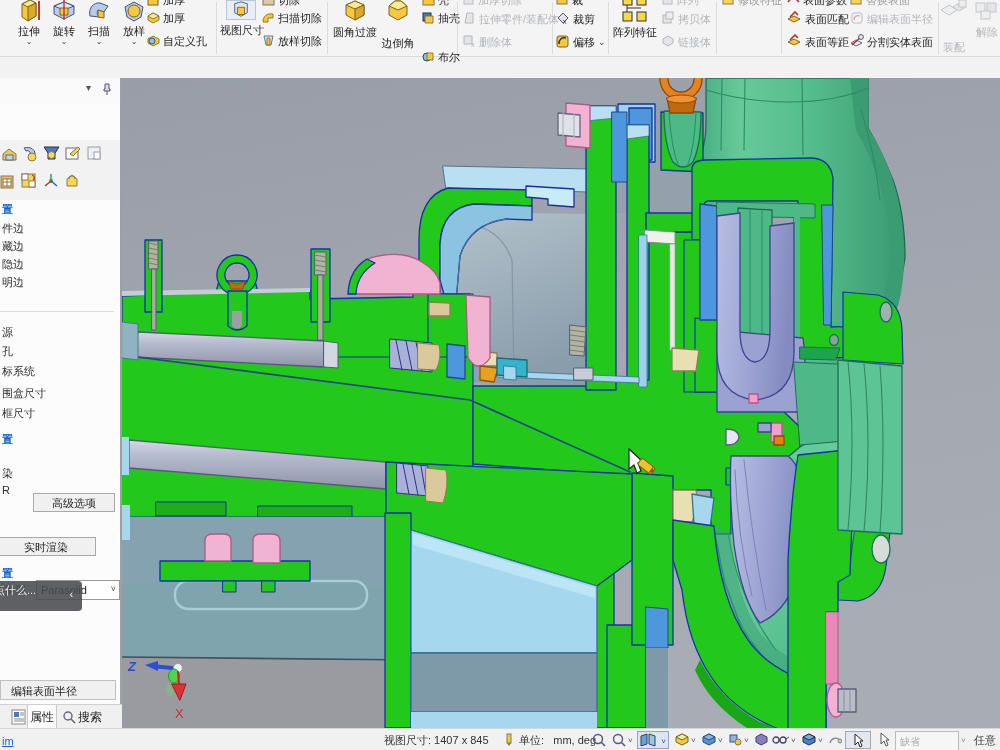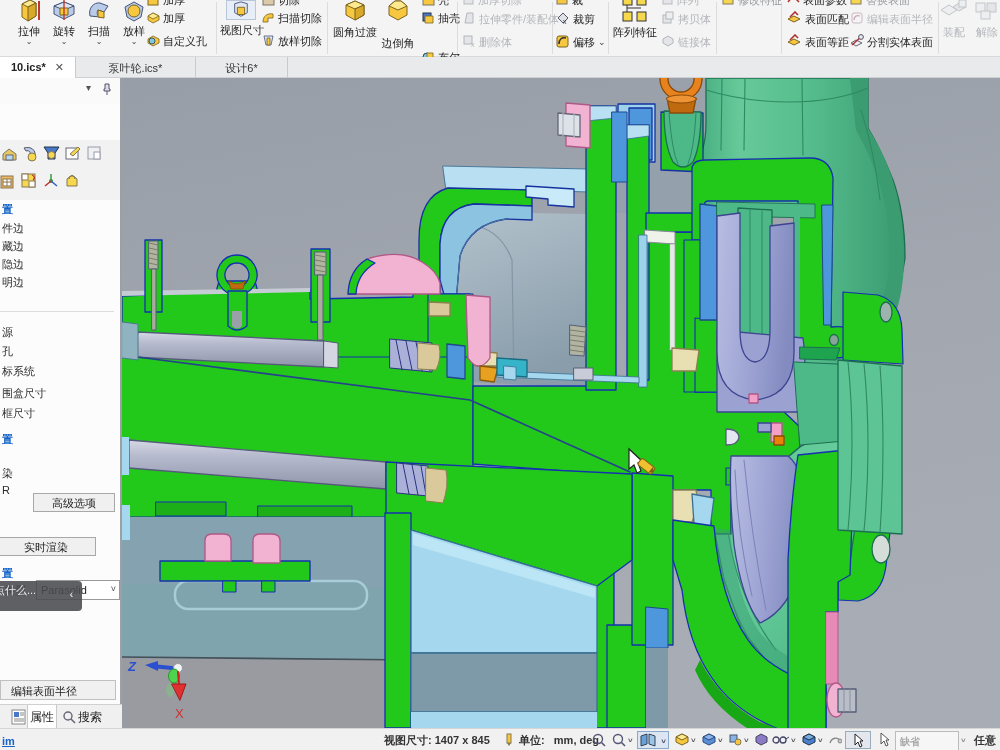--- a/index.html
+++ b/index.html
@@ -17,21 +17,21 @@
   
   #tabbar { position:absolute; left:0; top:57px; width:1000px; height:21px; background:#e9eaec; border-bottom:1px solid #cfd0d2;}
   .tab { position:absolute; top:0; height:21px; font-size:11px; color:#333; padding-top:4px; text-align:center; }
   
   #sidebar { position:absolute; left:0; top:78px; width:122px; height:650px; background:#fcfcfc; border-right:2px solid #9aa0a6; }
   .sbtext { position:absolute; font-size:11px; color:#2b2b2b; white-space:nowrap; }
   .sbblue { color:#1464c8; font-weight:bold; }
   
   #view { position:absolute; left:122px; top:78px; width:878px; height:650px; background:linear-gradient(160deg,#9aa0ab 0%, #a2a8b2 55%, #a8aeb8 100%); overflow:hidden; }
   
-  #status { position:absolute; left:0; top:728px; width:1000px; height:22px; background:#f1f1f1; border-top:1px solid #d6d6d6; font-size:11px; color:#333;font-weight:bold; }
+  #status { position:absolute; left:0; top:728px; width:1000px; height:22px; background:#f1f1f1; border-top:1px solid #d6d6d6; font-size:11px; color:#333; }
   .st { position:absolute; top:4px; white-space:nowrap; }
 </style>
 </head>
 <body>
 <div id="page">
   <div id="ribbon">
 
     <div class="vsep" style="left:216px"></div>
     <div class="vsep" style="left:327px"></div>
     <div class="vsep" style="left:457px"></div>
@@ -210,35 +210,30 @@
             <line x1="2" y1="11" x2="12" y2="2" stroke="#b03030" stroke-width="1.5"></line>
             <circle cx="11" cy="3" r="2.4" fill="#e8e8ea" stroke="#556"></circle>
           </svg></span>分割实体表面</div>
 
     <div class="bigbtn" style="left:936px;width:36px;color:#b4b6ba">
       <svg width="30" height="21" viewBox="0 0 30 21">
           <polygon points="2,10 10,5 18,10 10,15" fill="#eceef0" stroke="#c3c5c8"></polygon>
           <polygon points="14,7 20,3 27,7 20,11" fill="#e3e5e8" stroke="#c3c5c8"></polygon>
           <rect x="20" y="0" width="7" height="7" fill="#eceef0" stroke="#c3c5c8"></rect>
         </svg>
-      <div class="lbl" style="margin-top:2px">装配</div>
+      <div class="lbl" style="margin-top:17px">装配</div>
     </div>
     <div class="bigbtn" style="left:972px;width:30px;color:#b4b6ba">
       <svg width="26" height="21" viewBox="0 0 26 21">
           <rect x="2" y="3" width="9" height="9" fill="#eceef0" stroke="#c3c5c8"></rect>
           <rect x="13" y="3" width="9" height="9" fill="#e3e5e8" stroke="#c3c5c8"></rect>
           <rect x="7" y="11" width="9" height="8" fill="#eceef0" stroke="#c3c5c8"></rect>
         </svg>
       <div class="lbl" style="margin-top:2px">解除</div>
     </div>
-  </div>
-  <div id="tabbar">
-    <div class="tab" style="left:0;width:76px;background:#fff;border-right:1px solid #c9cacc;font-weight:bold;color:#222">10.ics* <span style="font-weight:normal;color:#555;margin-left:6px">✕</span></div>
-    <div class="tab" style="left:76px;width:120px;border-right:1px solid #c9cacc;">泵叶轮.ics*</div>
-    <div class="tab" style="left:196px;width:92px;border-right:1px solid #c9cacc;">设计6*</div>
   </div>
   <div id="sidebar">
 
     <div style="position:absolute;left:0;top:0;width:120px;height:26px;background:#fafafa;">
       <span style="position:absolute;left:86px;top:4px;color:#555;font-size:10px">▾</span>
       <svg style="position:absolute;left:102px;top:5px" width="10" height="13" viewBox="0 0 10 13">
           <path d="M3,1 L7,1 L7,6 L8,6 L8,8 L2,8 L2,6 L3,6 Z M5,8 L5,12" stroke="#556" fill="#dde" stroke-width="1"></path>
         </svg>
     </div>
 

